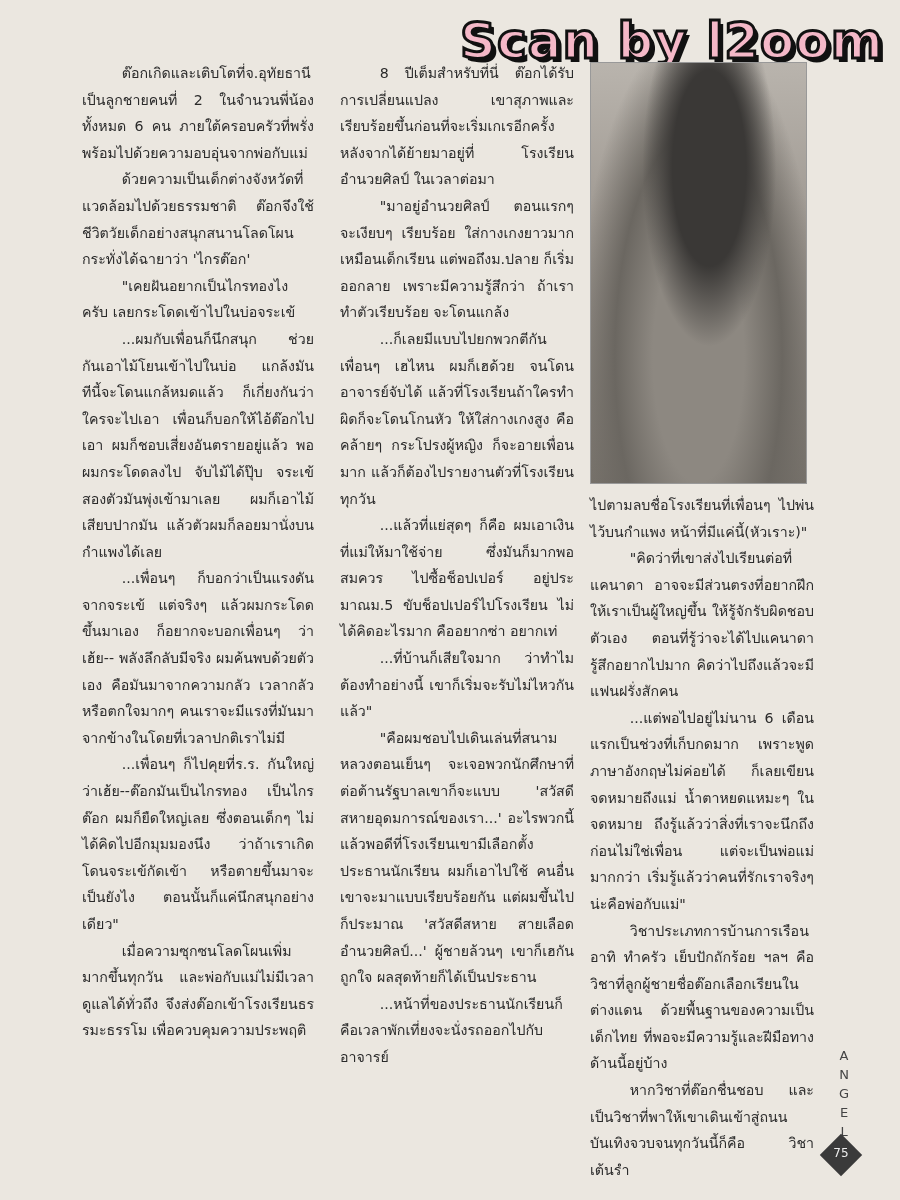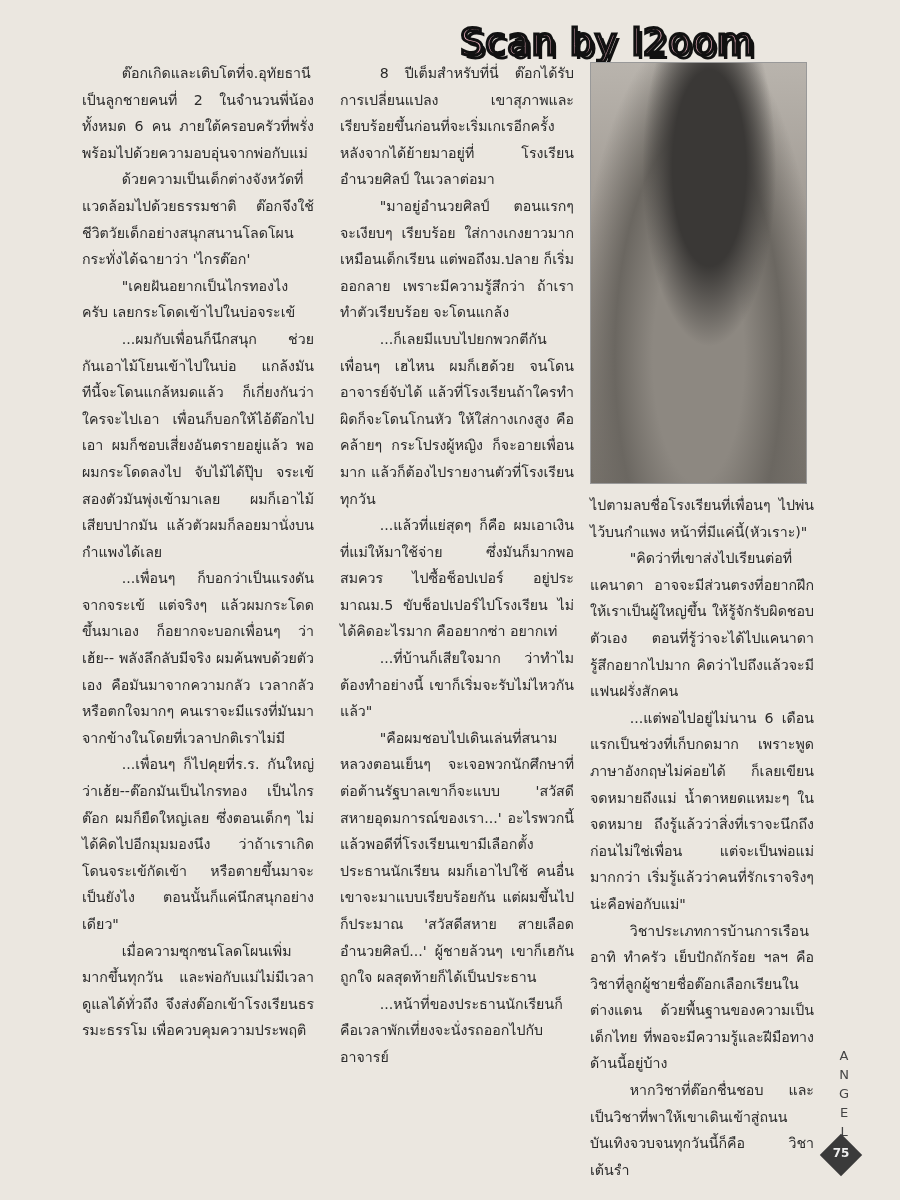--- a/index.html
+++ b/index.html
@@ -9,30 +9,30 @@
   .col p{margin:0;}
   .col p.ind{text-indent:2.8em;}
   #col1{left:82px;top:60px;width:232px;}
   #col2{left:340px;top:60px;width:234px;}
   #col3{left:590px;top:492px;width:224px;}
   .photo{position:absolute;left:590px;top:62px;width:215px;height:420px;
     background:radial-gradient(ellipse at 55% 25%,#3a3836 0 22%,transparent 40%),
       radial-gradient(ellipse at 50% 70%,#8d8881 0 30%,#6b6761 55%,transparent 80%),
       linear-gradient(180deg,#b9b4ad 0%,#9e9891 40%,#77726b 100%);
     border:1px solid #999;}
-  .watermark{position:absolute;left:460px;top:20px;font-family:"DejaVu Sans",sans-serif;
-    font-weight:normal;font-size:38px;color:#f4b8c8;letter-spacing:1px;
+  .watermark{position:absolute;left:460px;top:12px;font-family:"DejaVu Sans",sans-serif;
+    font-weight:bold;font-size:50px;color:#f4b8c8;letter-spacing:1px;
     -webkit-text-stroke:3px #111;text-shadow:4px 4px 0 #111;}
   .angel{position:absolute;left:836px;top:1046px;width:16px;font-size:13px;
     line-height:19px;text-align:center;color:#444;}
   .angel span{display:block;}
   .pgnum{position:absolute;left:826px;top:1140px;width:30px;height:30px;background:#3a3a3a;
     transform:rotate(45deg);}
   .pgtext{position:absolute;left:826px;top:1146px;width:30px;text-align:center;
-    color:#eee;font-size:12px;font-weight:bold;}
+    color:#eee;font-size:12px;}
 </style>
 </head>
 <body>
 
 <div class="watermark">Scan by l2oom</div>
 
 <div class="photo"></div>
 
 <div id="col1" class="col">
     <p class="ind">ต๊อกเกิดและเติบโตที่จ.อุทัยธานี เป็นลูกชายคนที่ 2 ในจำนวนพี่น้องทั้งหมด 6 คน ภายใต้ครอบครัวที่พรั่งพร้อมไปด้วยความอบอุ่นจากพ่อกับแม่</p>

